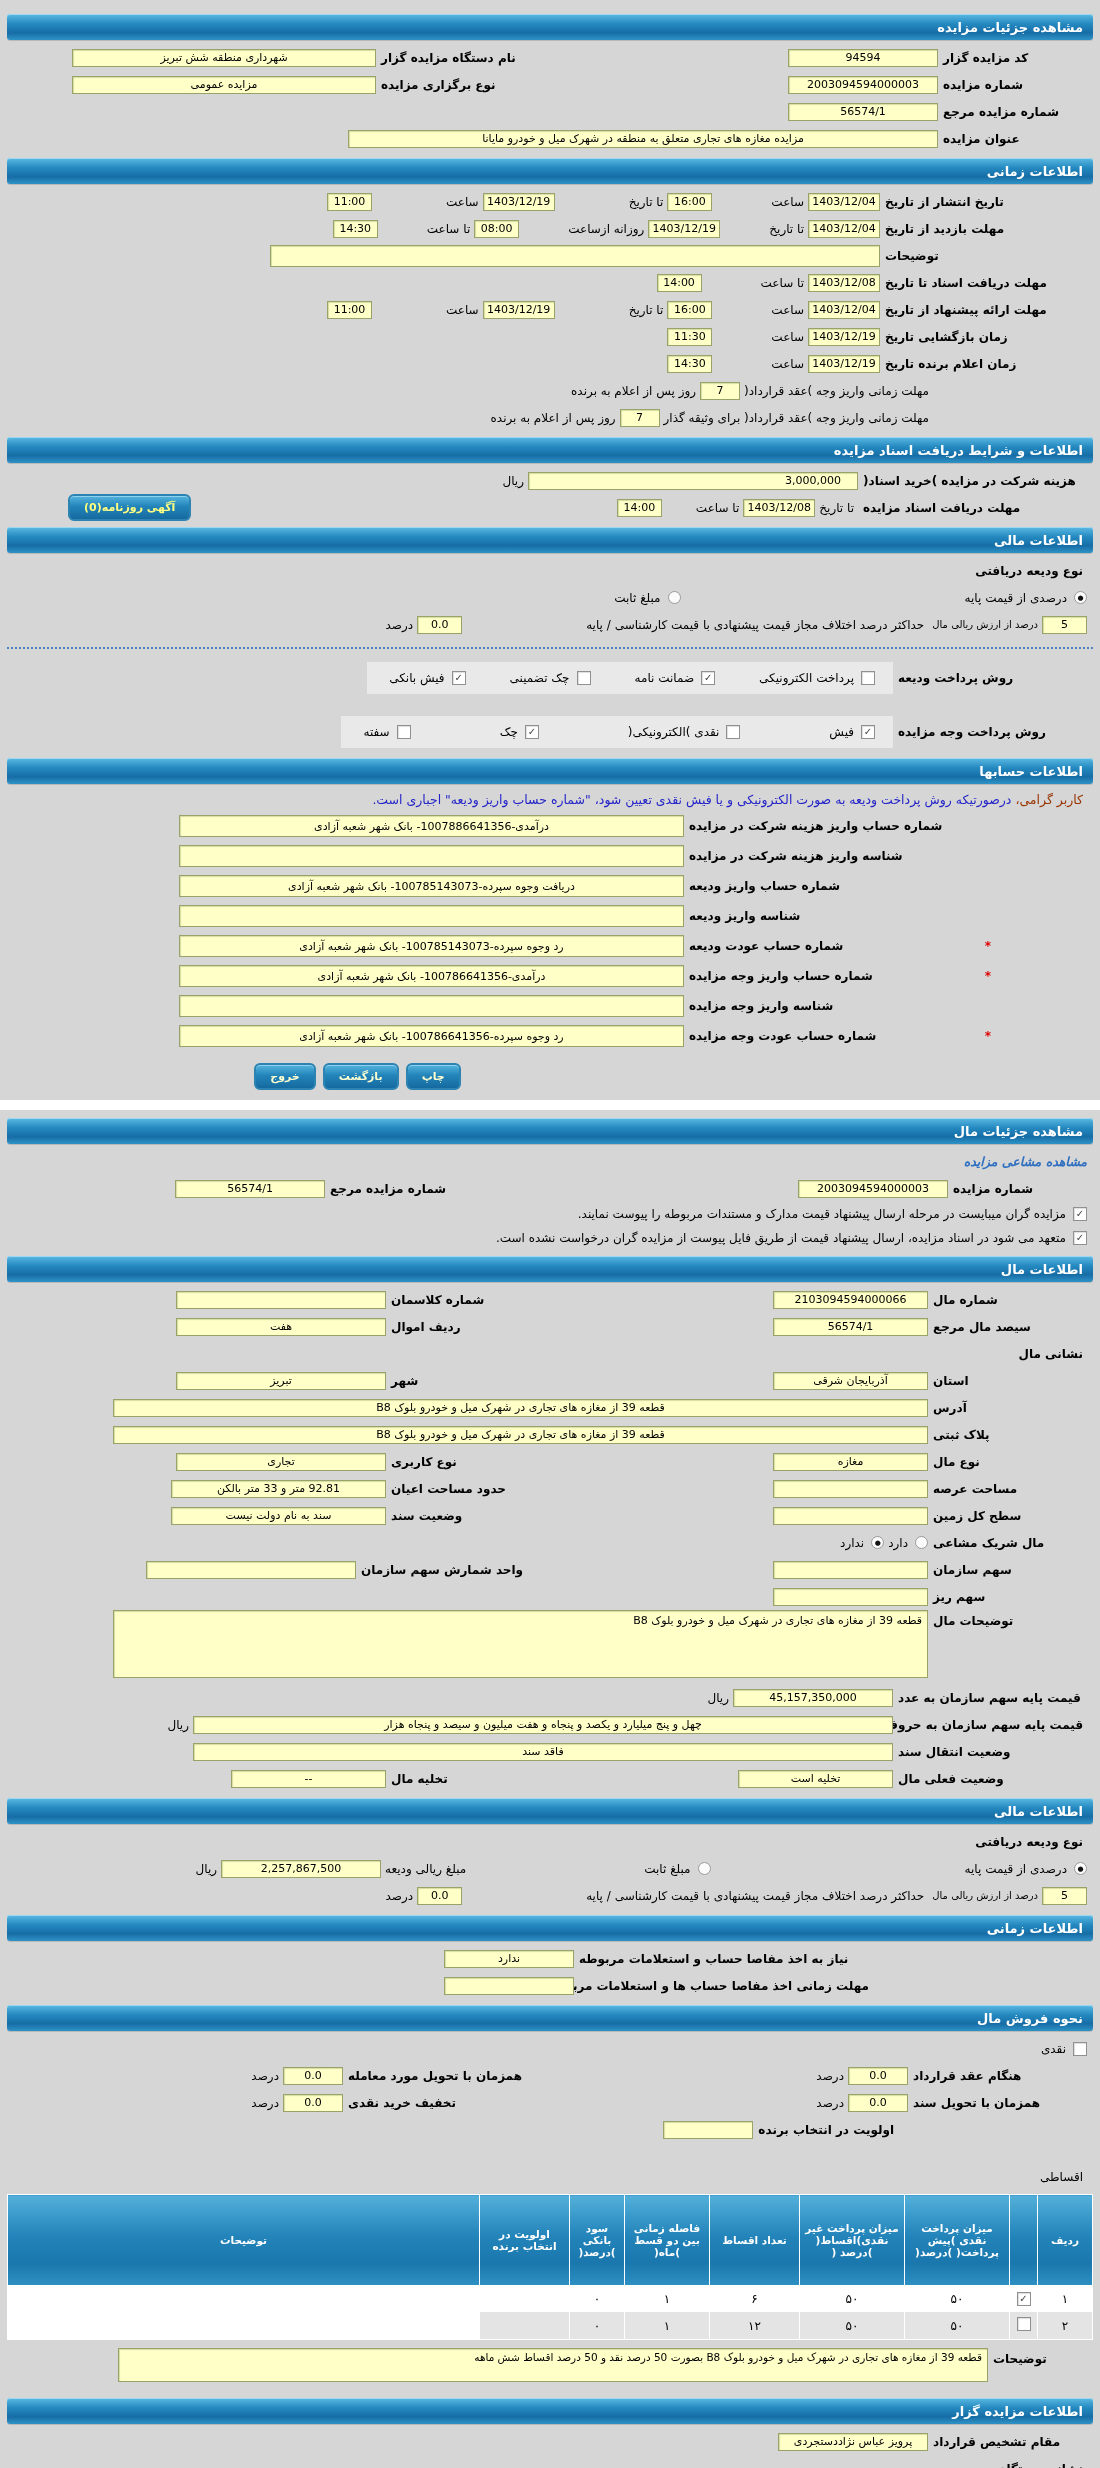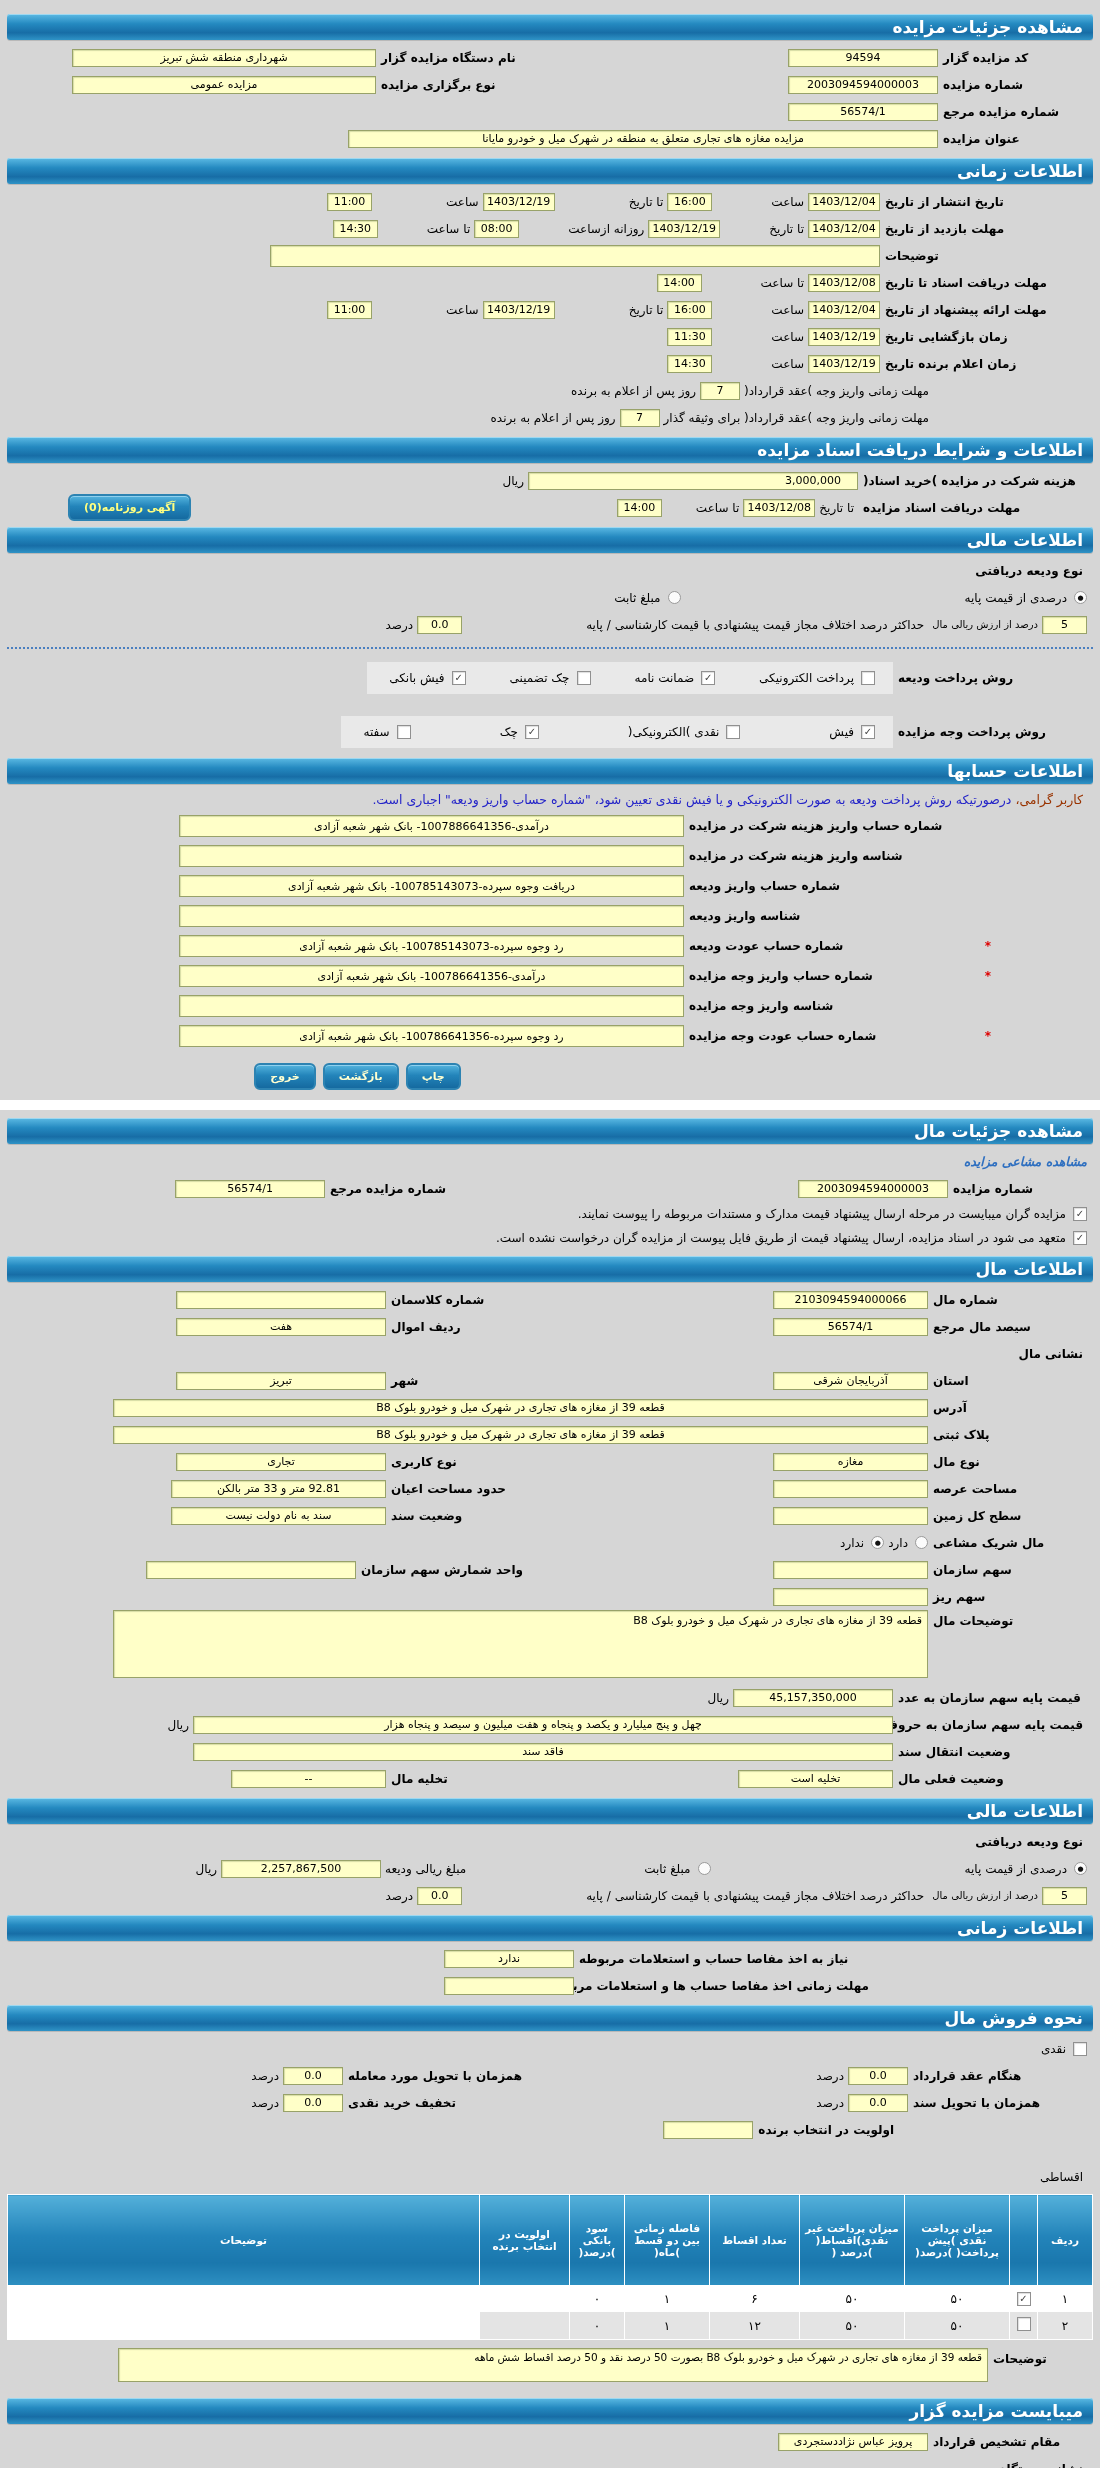--- a/index.html
+++ b/index.html
@@ -1,21 +1,21 @@
 <!DOCTYPE html>
 <html lang="fa" dir="rtl"><head>
 <meta charset="utf-8">
 <style>
   html,body{margin:0;padding:0;}
   body{width:1100px;background:#d6d6d6;direction:rtl;font-family:"DejaVu Sans",sans-serif;font-size:12px;color:#000;}
   .wrap{padding:8px 7px 0 7px;}
   .hdr{height:26px;margin:6px 0 4px 0;border-radius:3px;display:flex;align-items:center;
        background:linear-gradient(180deg,#5cbae4 0%,#2489c0 38%,#176da6 72%,#2f93c6 100%);
        box-shadow:inset 0 1px 0 #9ed8f0, 0 1px 0 #b9b9b9;
-       color:#fff;font-weight:bold;font-size:17px;padding:0 10px;}
+       color:#fff;font-weight:bold;font-size:13px;padding:0 10px;}
   .r{display:flex;align-items:center;min-height:27px;padding:0 6px;}
   .half{display:flex;align-items:center;width:50%;}
   .lbl{padding:0 4px;white-space:nowrap;font-size:12px;}
   .ll{text-align:left;padding-left:5px;font-weight:bold;}
   .w90{width:90px}.w130{width:130px}.w140{width:140px}.w150{width:150px}.w155{width:155px}
   .w165{width:165px}.w170{width:170px}.w185{width:185px}.w198{width:198px}.w220{width:220px}.w290{width:290px}
   .bold{font-weight:bold}
   .fs10{font-size:10px}
   .f{background:#ffffc8;border:1px solid #98a269;box-shadow:inset 1px 1px 1px rgba(90,110,60,.25);
      display:inline-flex;align-items:center;justify-content:center;height:18px;font-size:11px;
@@ -569,21 +569,21 @@
         <td class="noteCell"></td>
       </tr>
     </tbody>
   </table>
   <div class="r" style="align-items:flex-start;min-height:44px;margin-top:8px">
     <span class="lbl ll w90" style="margin-top:4px">توضیحات</span>
     <span class="f fw870 area2">قطعه 39 از مغازه های تجاری در شهرک میل و خودرو بلوک B8  بصورت 50 درصد نقد و 50 درصد اقساط شش ماهه</span>
   </div>
 
   <div class="hdr">
-    <span>میبایست مزایده گزار</span>
+    <span>اطلاعات مزایده گزار</span>
   </div>
   <div class="r">
     <span class="lbl ll w150">مقام تشخیص قرارداد</span>
     <span class="f fw150 fs10">پرویز عباس نژاددستجردی</span>
   </div>
   <div class="r">
     <span class="lbl bold">نشانی دستگاه</span>
   </div>
 
 </div>

